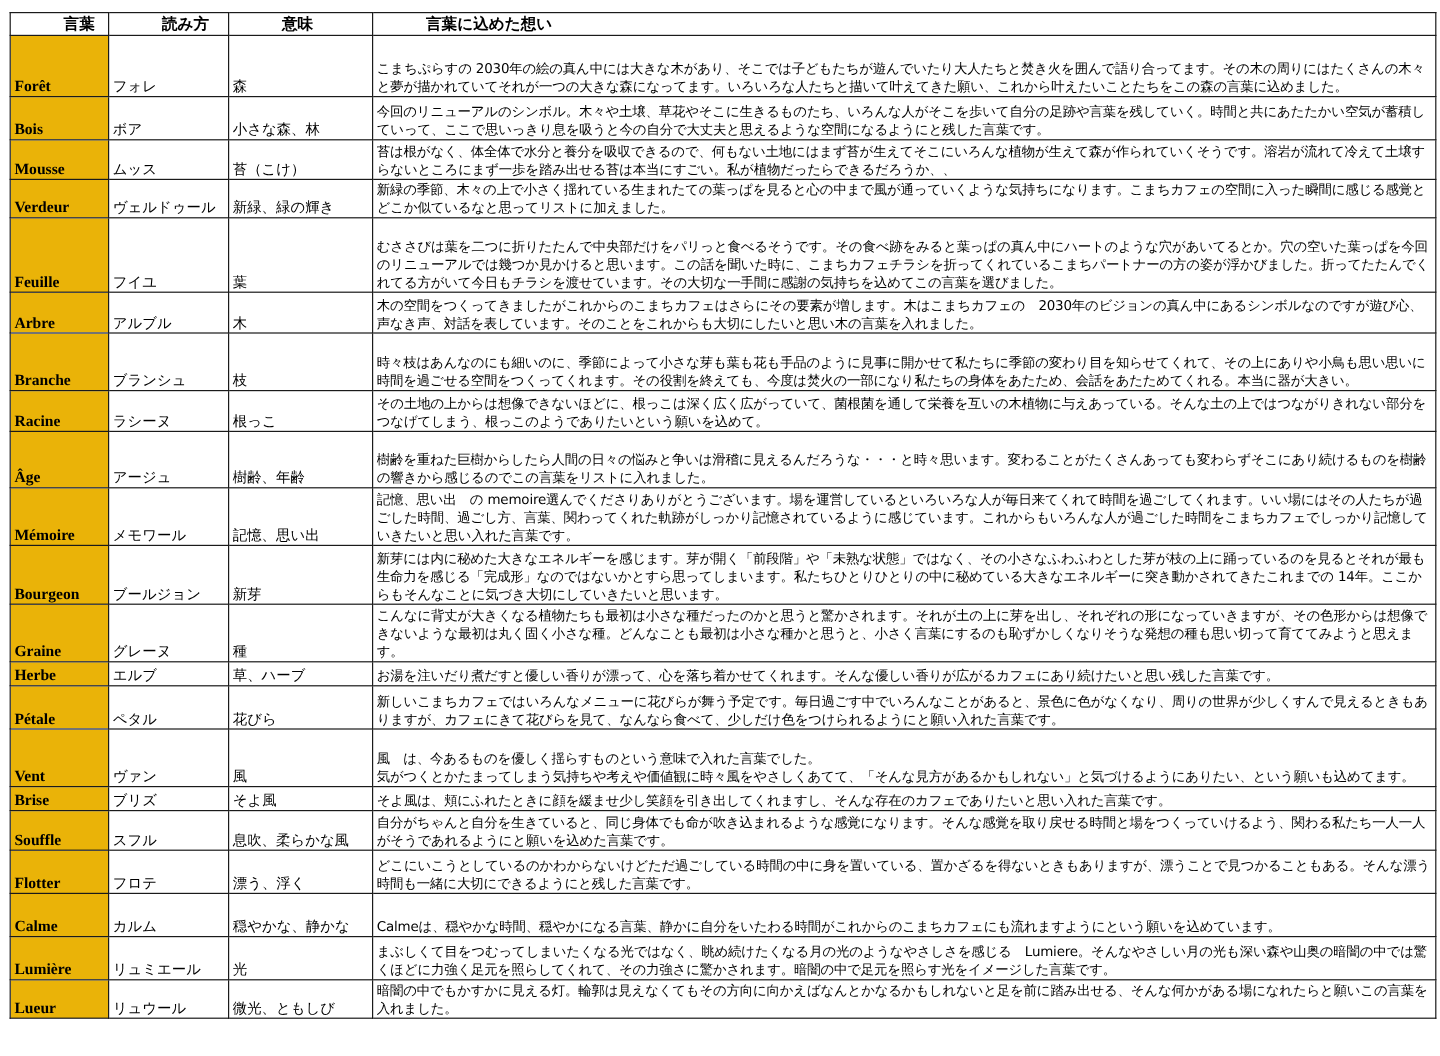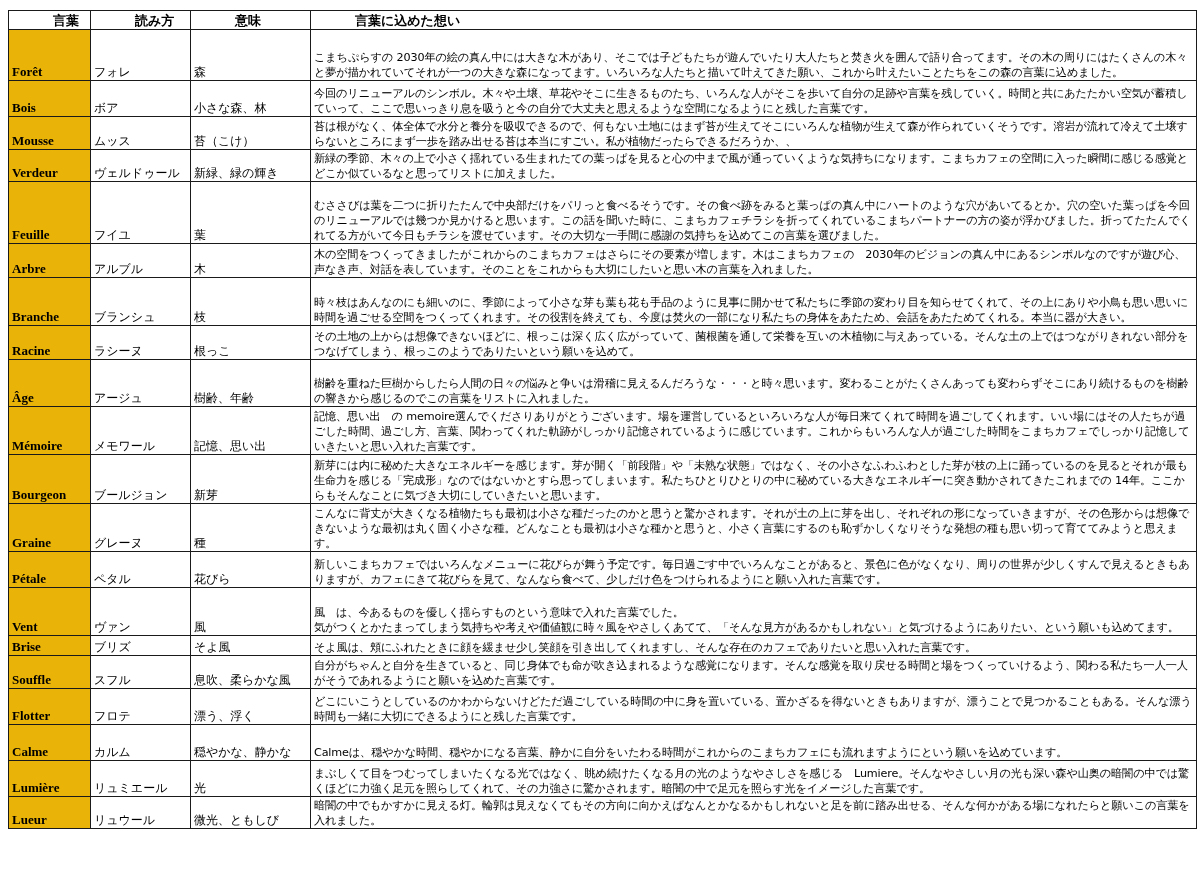--- a/index.html
+++ b/index.html
@@ -138,20 +138,26 @@
         <td class="read">ブールジョン</td>
         <td class="mean">新芽</td>
         <td class="thought">新芽には内に秘めた大きなエネルギーを感じます。芽が開く「前段階」や「未熟な状態」ではなく、その小さなふわふわとした芽が枝の上に踊っているのを見るとそれが最も生命力を感じる「完成形」なのではないかとすら思ってしまいます。私たちひとりひとりの中に秘めている大きなエネルギーに突き動かされてきたこれまでの 14年。ここからもそんなことに気づき大切にしていきたいと思います。</td>
       </tr>
       <tr style="height: 48px;">
         <td class="word">Graine</td>
         <td class="read">グレーヌ</td>
         <td class="mean">種</td>
         <td class="thought">こんなに背丈が大きくなる植物たちも最初は小さな種だったのかと思うと驚かされます。それが土の上に芽を出し、それぞれの形になっていきますが、その色形からは想像できないような最初は丸く固く小さな種。どんなことも最初は小さな種かと思うと、小さく言葉にするのも恥ずかしくなりそうな発想の種も思い切って育ててみようと思えます。</td>
       </tr>
+      <tr style="height: 20px;">
+        <td class="word">Herbe</td>
+        <td class="read">エルブ</td>
+        <td class="mean">草、ハーブ</td>
+        <td class="thought">お湯を注いだり煮だすと優しい香りが漂って、心を落ち着かせてくれます。そんな優しい香りが広がるカフェにあり続けたいと思い残した言葉です。</td>
+      </tr>
       <tr style="height: 36px;">
         <td class="word">Pétale</td>
         <td class="read">ペタル</td>
         <td class="mean">花びら</td>
         <td class="thought">新しいこまちカフェではいろんなメニューに花びらが舞う予定です。毎日過ごす中でいろんなことがあると、景色に色がなくなり、周りの世界が少しくすんで見えるときもありますが、カフェにきて花びらを見て、なんなら食べて、少しだけ色をつけられるようにと願い入れた言葉です。</td>
       </tr>
       <tr style="height: 48px;">
         <td class="word">Vent</td>
         <td class="read">ヴァン</td>
         <td class="mean">風</td>

